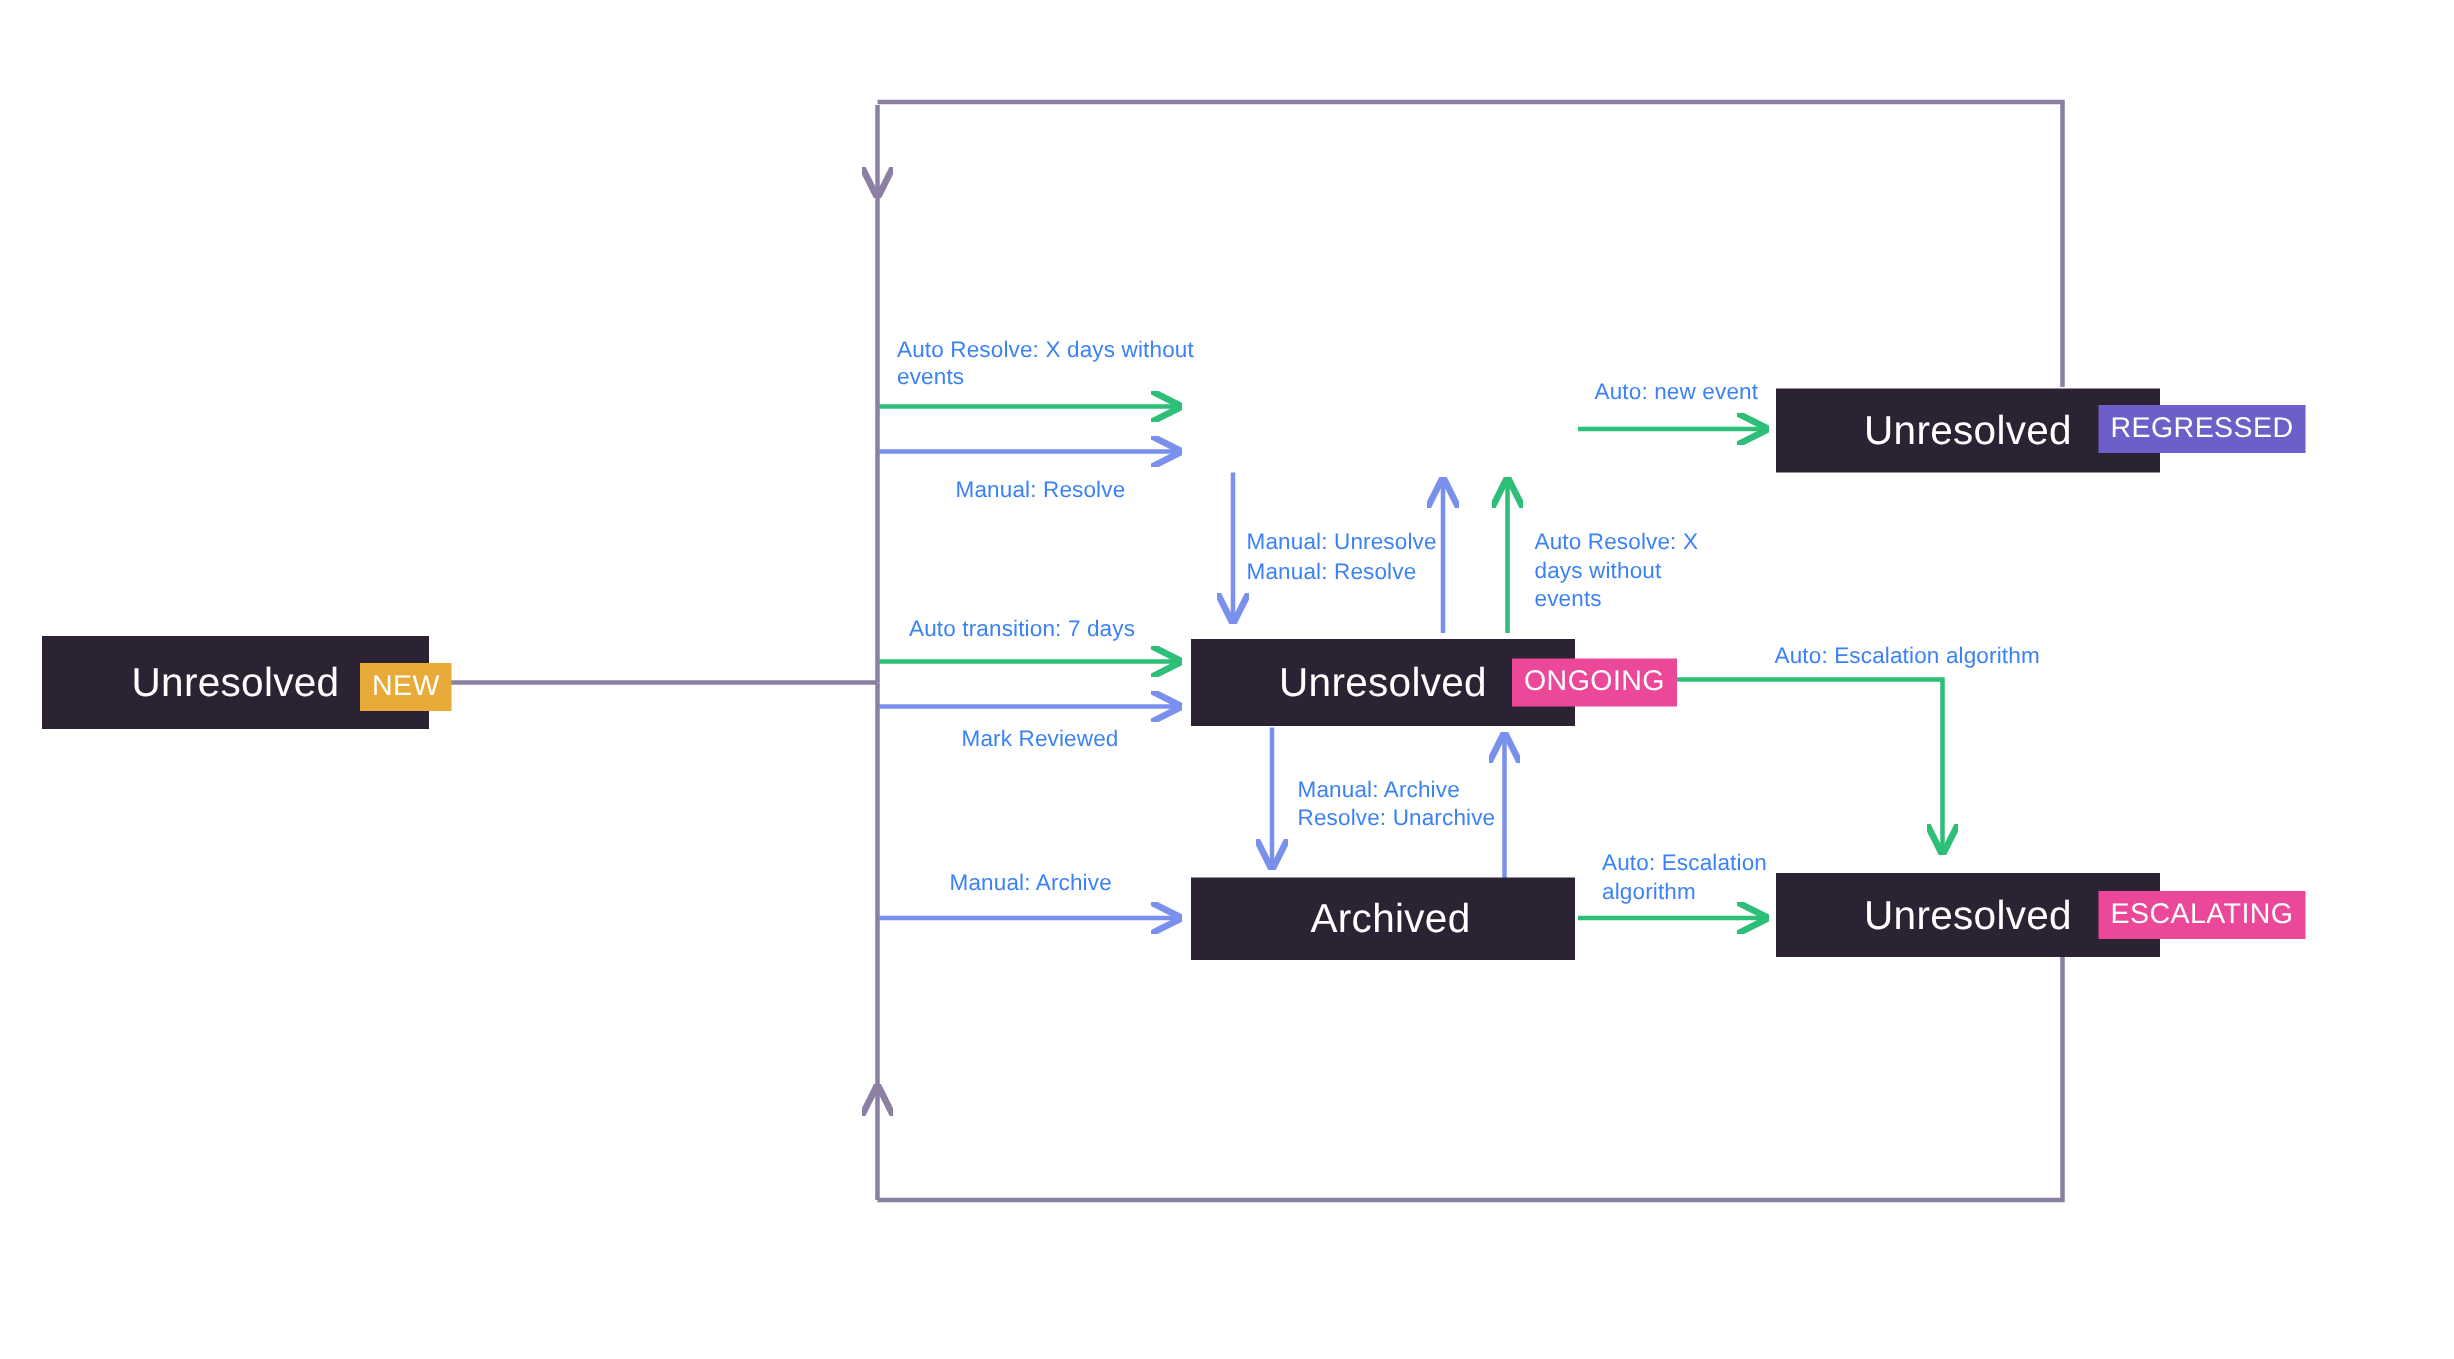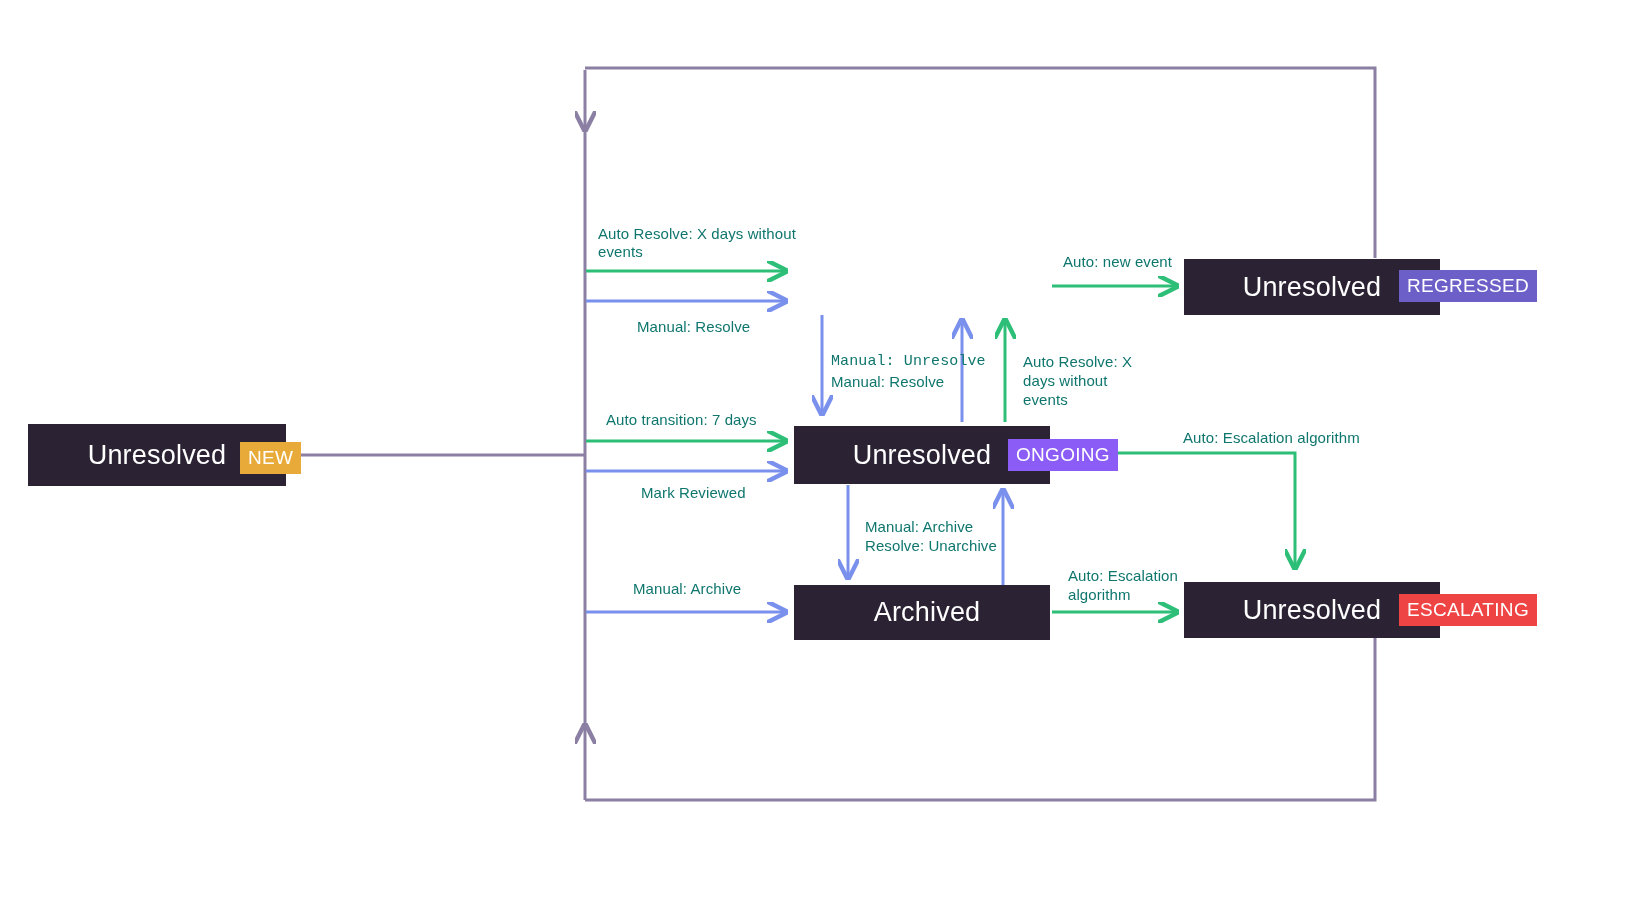--- a/index.html
+++ b/index.html
@@ -45,26 +45,26 @@
     font-size: 19px;
     line-height: 1;
     padding: 6px 8px 7px 8px;
     letter-spacing: 0.3px;
     white-space: nowrap;
     box-sizing: border-box;
     margin-top: 24px;
   }
   .badge-new       { background: #e8ab3a; text-align: right; }
   .badge-regressed { background: #6c5fc7; }
-  .badge-ongoing   { background: #8b5cf6; }
-  .badge-escalating{ background: #ef4444; }
+  .badge-ongoing   { background: #ec4899; }
+  .badge-escalating{ background: #ec4899; }
 
   .edge-label {
     position: absolute;
-    color: #0f766e;
+    color: #3b82f6;
     font-size: 15px;
     line-height: 19px;
     white-space: pre-line;
     letter-spacing: 0.1px;
   }
 </style>
 </head>
 <body>
 
 <div id="canvas">
@@ -139,21 +139,21 @@
   </div>
   <div class="badge badge-escalating" style="left:1399px; top:570px;">ESCALATING</div>
 
   <div class="edge-label" style="left:598px; top:224px; width:230px;">Auto Resolve: X days without</div>
   <div class="edge-label" style="left:598px; top:242px; width:230px;">events</div>
 
   <div class="edge-label" style="left:637px; top:317px;">Manual: Resolve</div>
 
   <div class="edge-label" style="left:1063px; top:252px;">Auto: new event</div>
 
-  <div class="edge-label" style="left:831px; top:352px;font-family:Liberation Mono, monospace;">Manual: Unresolve</div>
+  <div class="edge-label" style="left:831px; top:352px;">Manual: Unresolve</div>
 
   <div class="edge-label" style="left:831px; top:372px;">Manual: Resolve</div>
 
   <div class="edge-label" style="left:1023px; top:352px; width:120px;">Auto Resolve: X
 days without
 events</div>
 
   <div class="edge-label" style="left:606px; top:410px;">Auto transition: 7 days</div>
 
   <div class="edge-label" style="left:641px; top:483px;">Mark Reviewed</div>

